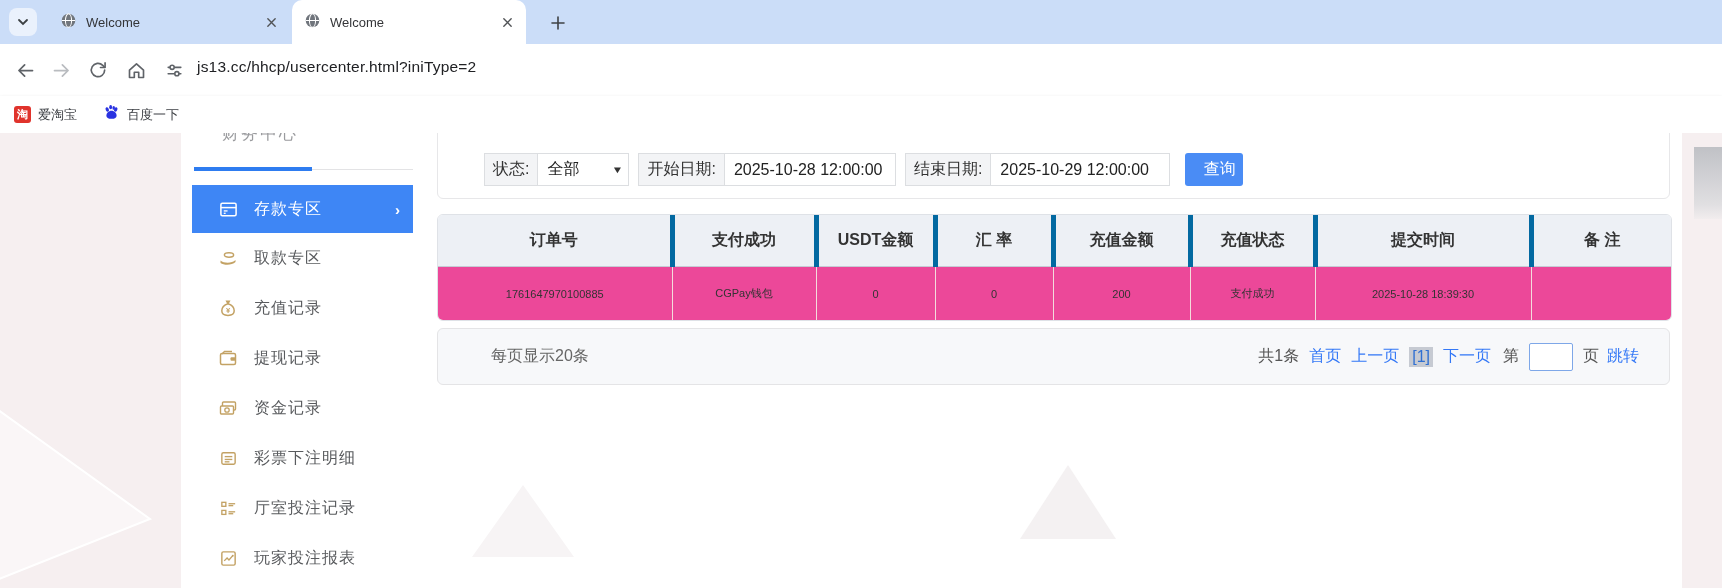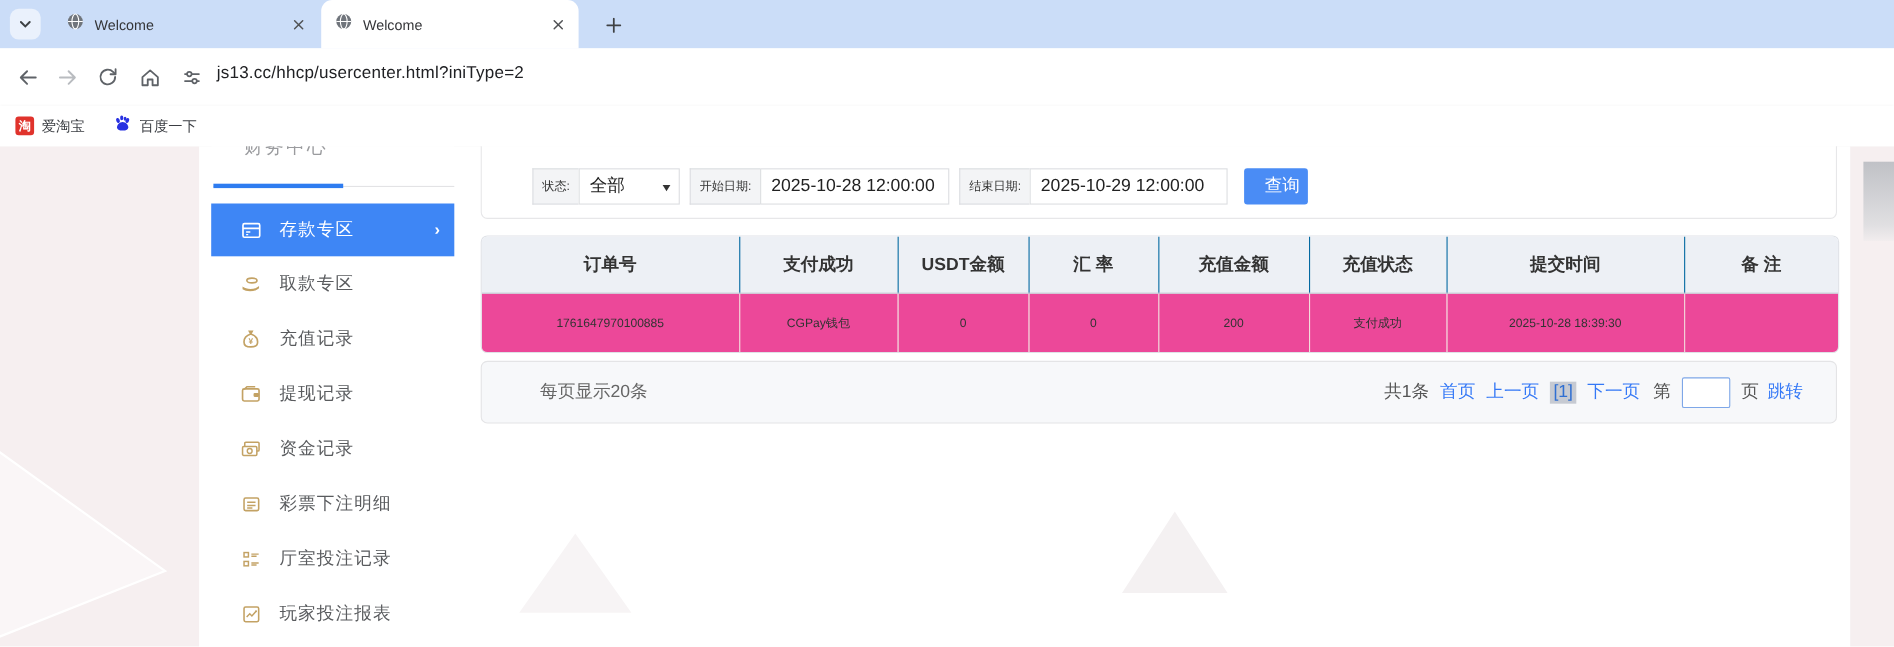--- a/index.html
+++ b/index.html
@@ -52,34 +52,34 @@
   .mi-icon{position:absolute;left:26px;width:20px;height:20px;display:flex;align-items:center;justify-content:center;}
   .mi-label{position:absolute;left:62px;font-size:16px;color:#595b5e;letter-spacing:1px;white-space:nowrap;}
   .menu-item.active .mi-label{color:#fff;}
   .mi-chevron{position:absolute;right:13px;color:#fff;font-size:15px;font-weight:bold;}
 
   
   .content{position:absolute;left:437px;top:0;width:1235px;height:455px;}
   .filter-panel{position:absolute;left:0;top:-12px;width:1233px;height:78px;border:1px solid #e7e7e9;
     border-radius:6px;background:#fff;box-sizing:border-box;display:flex;align-items:flex-end;padding:0 0 12px 46px;}
   .fgroup{display:flex;align-items:stretch;height:33px;margin-right:9px;}
-  .addon{background:#f3f4f6;border:1px solid #dcdee1;border-right:none;color:#333;font-size:11px;
+  .addon{background:#f3f4f6;border:1px solid #dcdee1;border-right:none;color:#333;font-size:16px;
     display:flex;align-items:center;padding:0 8px;white-space:nowrap;}
   .fld{border:1px solid #dcdee1;background:#fff;color:#222;font-size:16px;display:flex;align-items:center;
     padding:0 9px;white-space:nowrap;box-sizing:border-box;gap:32px;}
   .sel{width:92px;justify-content:space-between;}
   .sel .car{font-size:12px;color:#333;transform:scaleY(.8);}
   .btn-query{margin-left:6px;width:58px;height:33px;background:#4a8cf5;color:#fff;font-size:16px;border:none;
     border-radius:3px;display:flex;align-items:center;justify-content:center;cursor:pointer;padding-left:17px;}
 
   .tbl-wrap{position:absolute;left:0;top:81px;width:1233px;border:1px solid #dfe2e7;border-radius:6px;
     overflow:hidden;background:#fff;}
   table{border-collapse:collapse;width:1233px;table-layout:fixed;}
   th{height:49px;background:#edf0f5;font-size:16px;font-weight:bold;color:#333;
-    border-bottom:1px solid #c6cbd4;border-right:1px solid #0369a1;}
+    border-bottom:1px solid #c6cbd4;border-right:5px solid #0369a1;}
   th:last-child{border-right:none;}
   td{height:51px;background:#ec4899;font-size:11px;color:#333;text-align:center;border-right:1px solid #f3dcdc;}
   td:last-child{border-right:none;}
 
   .pager{position:absolute;left:0;top:195px;width:1233px;height:57px;background:#f7f8fa;border:1px solid #e4e4e6;
     border-radius:6px;box-sizing:border-box;display:flex;align-items:center;justify-content:space-between;
     padding:0 30px 0 53px;font-size:16px;color:#666;}
   .pager-right{display:flex;align-items:center;gap:10px;color:#555;}
   .plink{color:#3478f6;text-decoration:none;cursor:pointer;}
   .pcur{background:#c6cad2;color:#2f6fd2;padding:0 3px;line-height:20px;}

